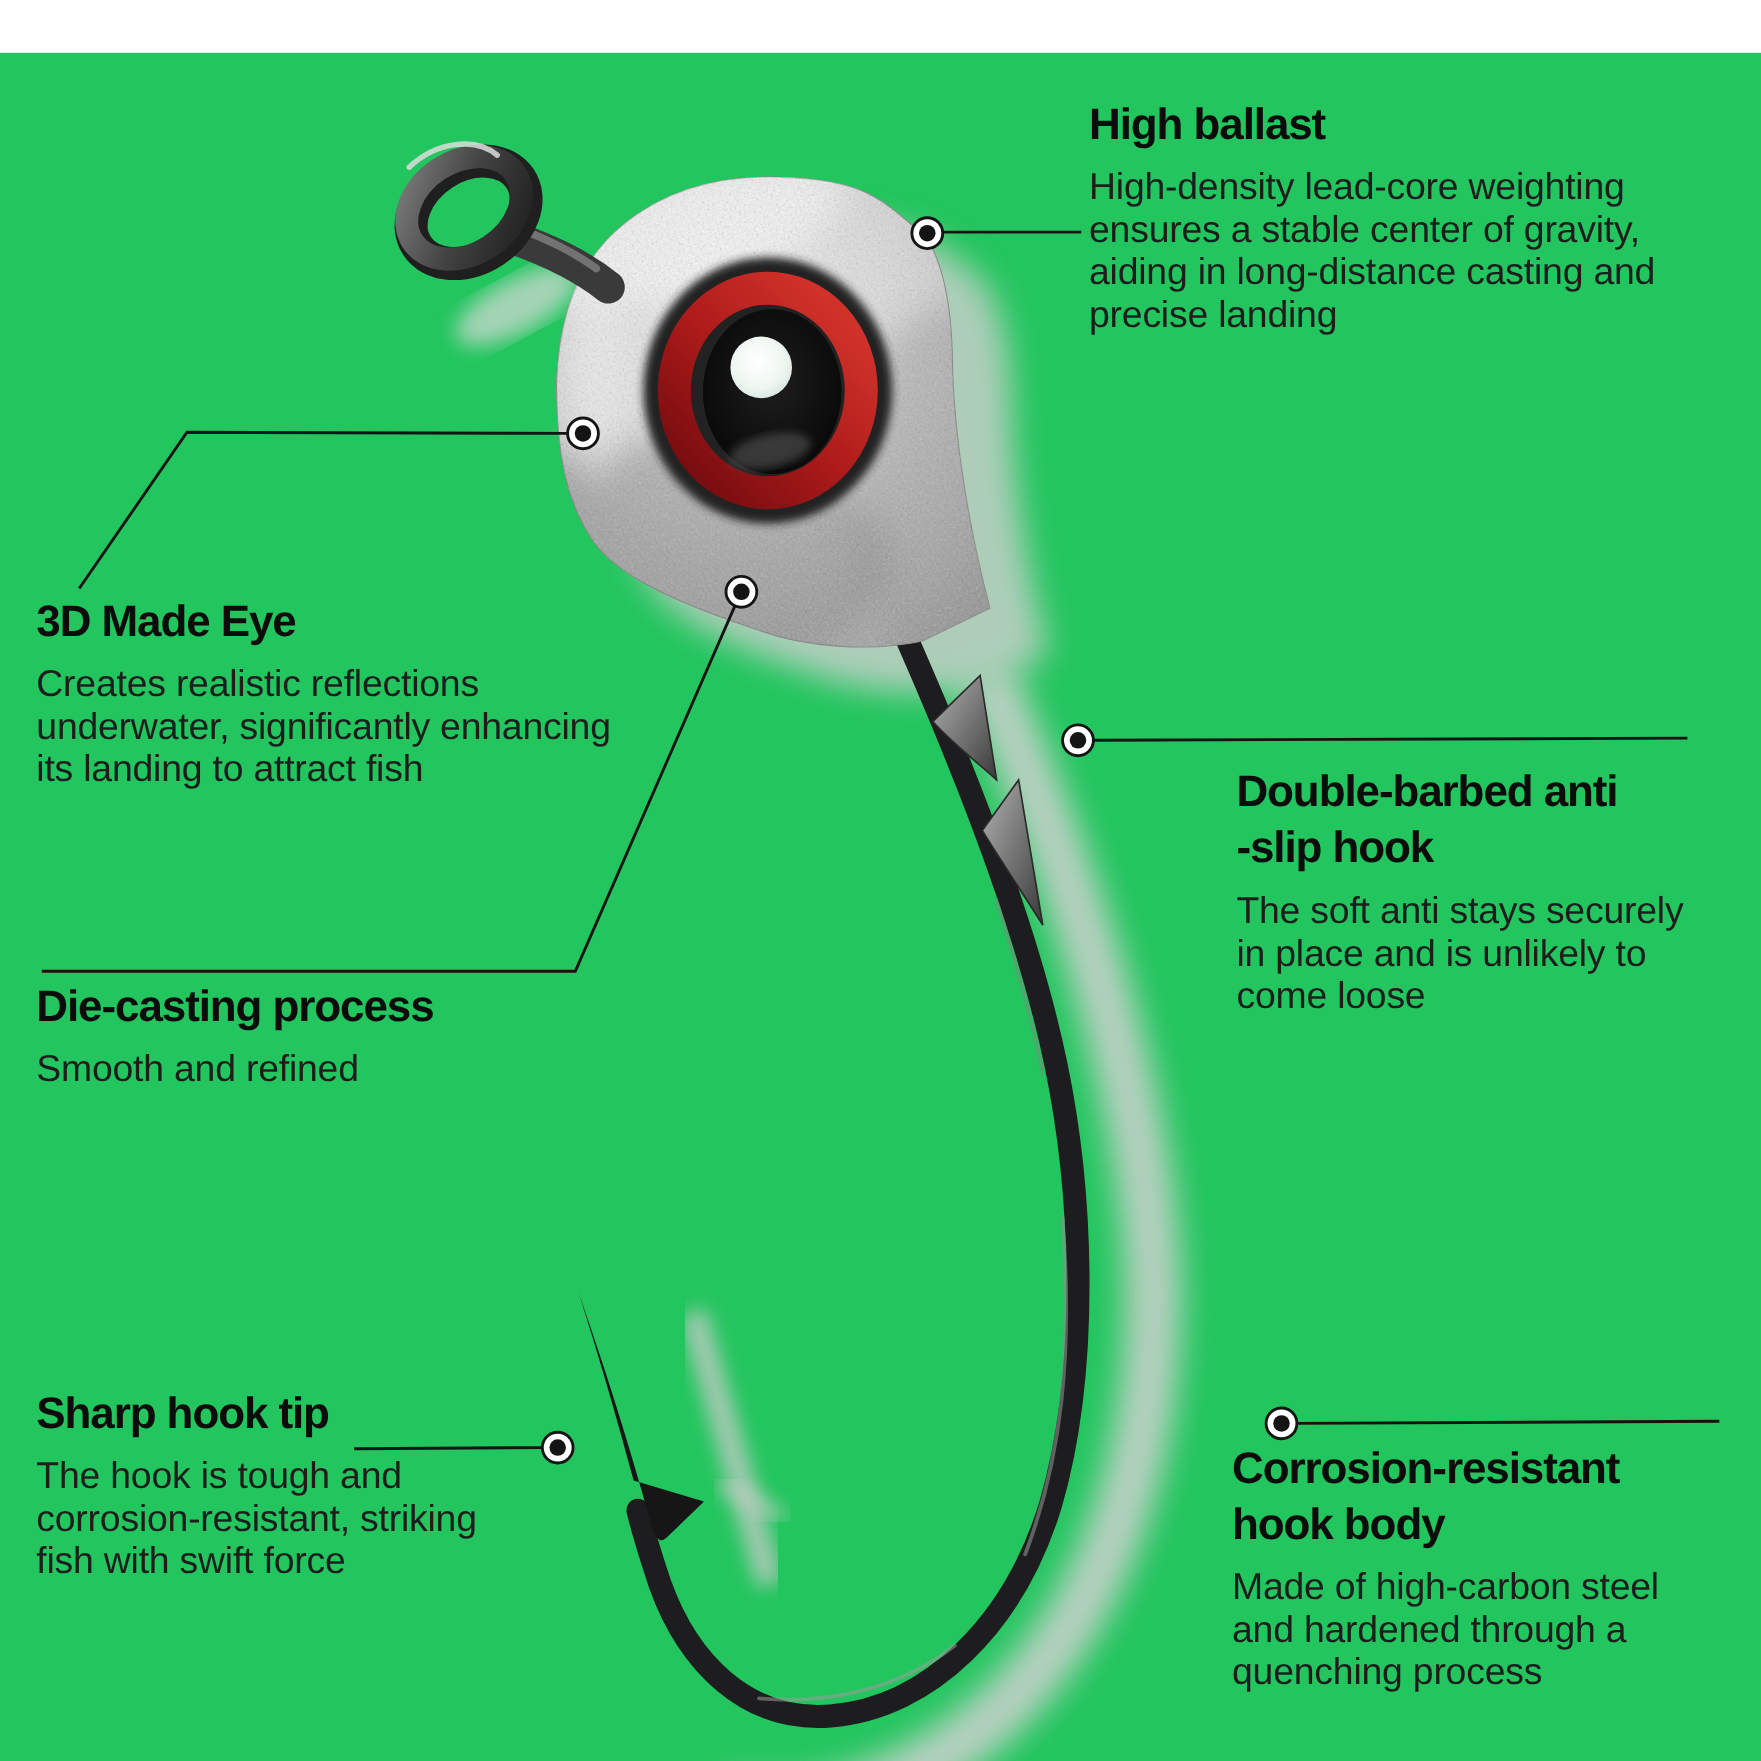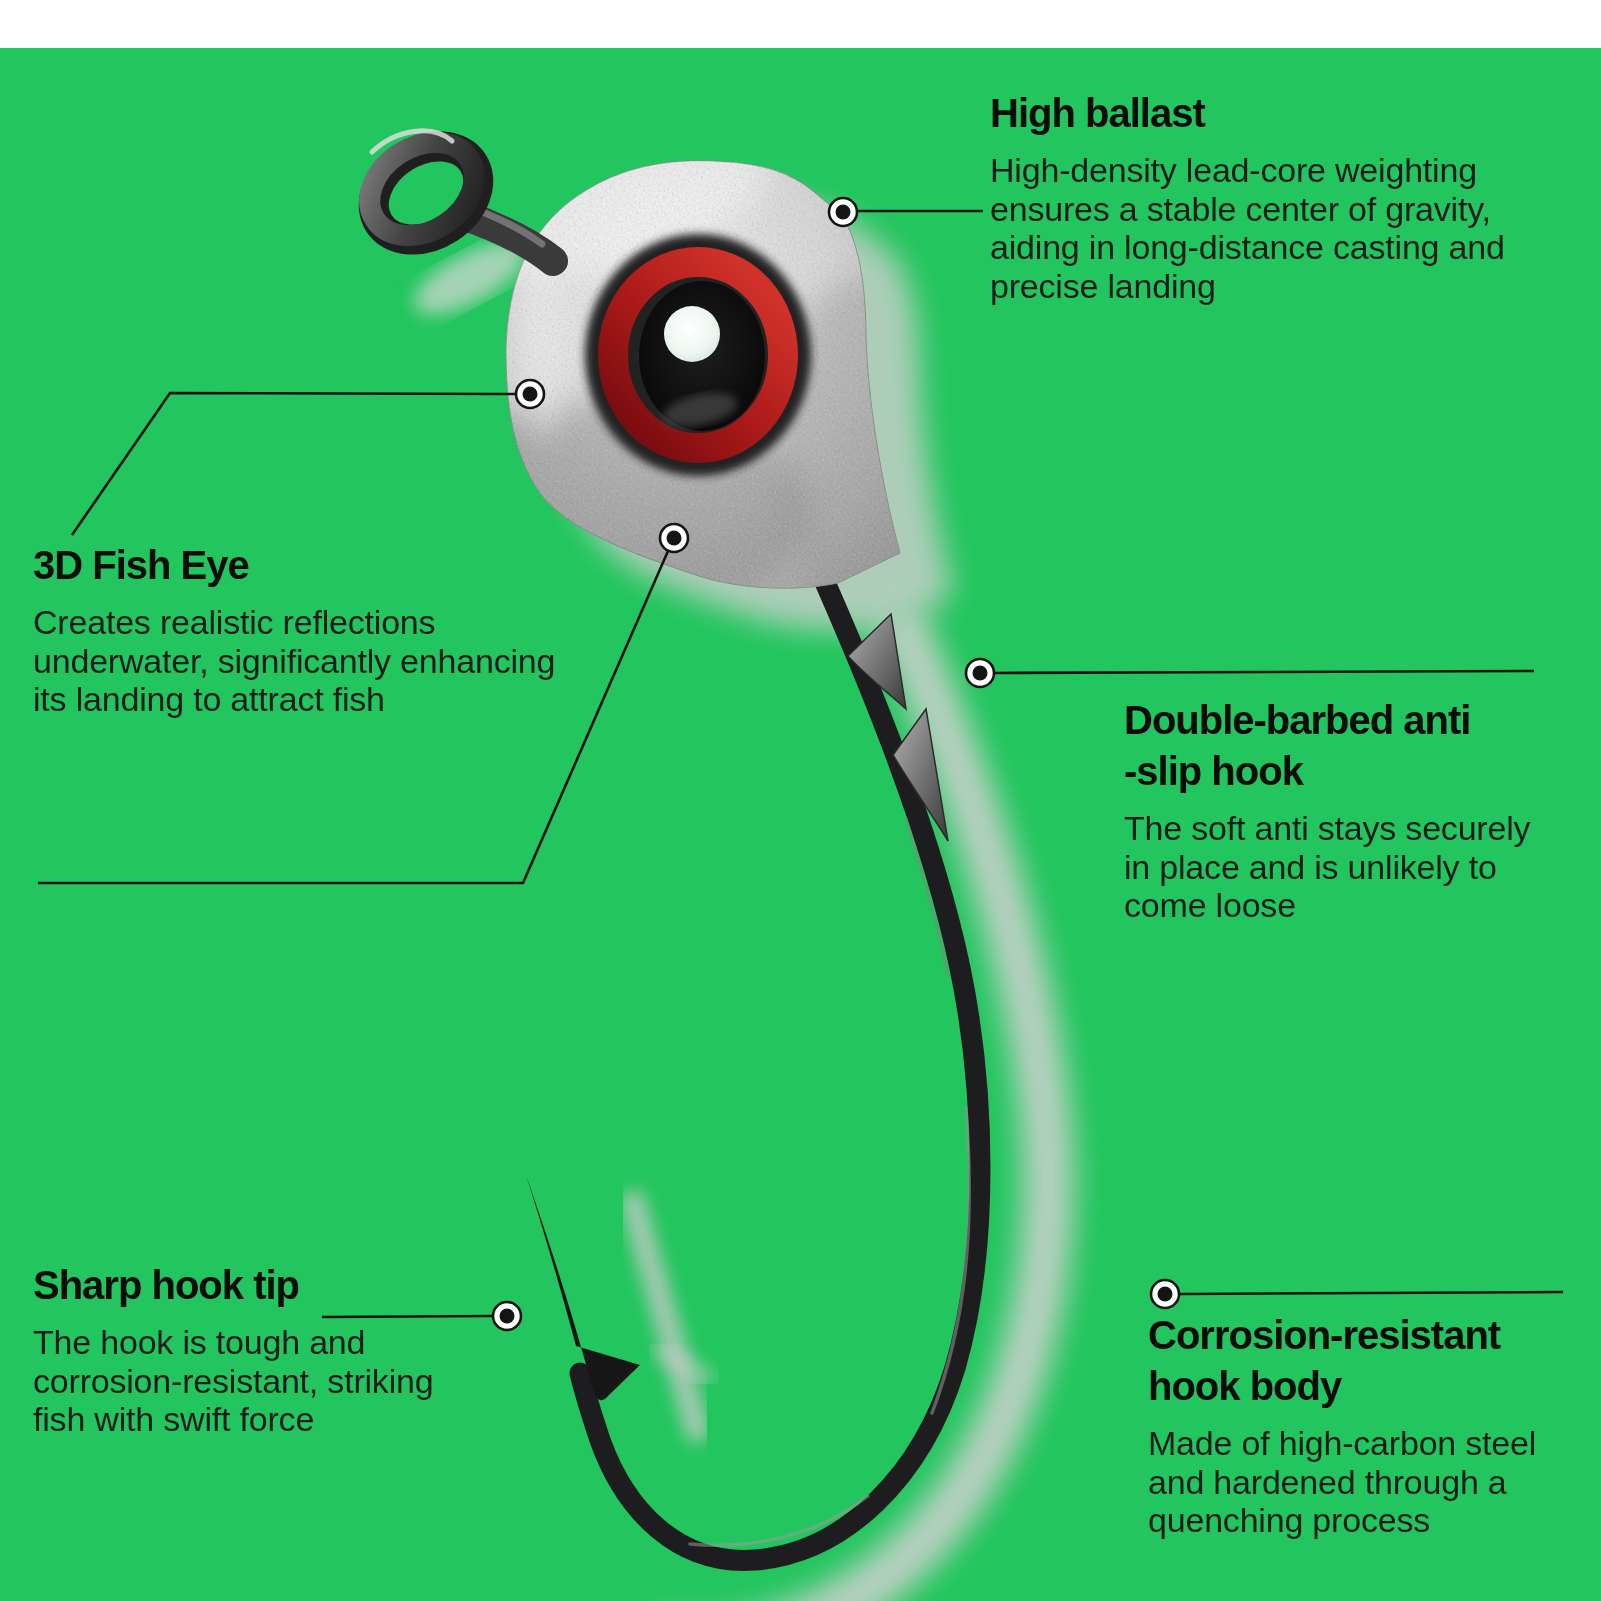--- a/index.html
+++ b/index.html
@@ -15,21 +15,21 @@
   }
   .callout .b{
     margin:12px 0 0 0;font-size:34px;line-height:38.5px;font-weight:400;
     letter-spacing:-0.2px;color:#1d1d1d;white-space:pre-line;
   }
   #co-high{left:990px;top:40px;}
   #co-eye{left:33px;top:492px;}
   #co-die{left:33px;top:842px;}
   #co-barb{left:1124px;top:647px;}
   #co-tip{left:33px;top:1212px;}
-  #co-cor{left:1148px;top:1262px;}
+  #co-cor{left:1120px;top:1262px;}
 </style>
 </head>
 <body>
 
 <div class="stage">
 
   <svg class="art" width="1601" height="1601" viewBox="0 0 1601 1601">
     <defs>
       <radialGradient id="headGrad" cx="0.42" cy="0.3" r="0.9">
         <stop offset="0" stop-color="#f3f3f3"></stop>
@@ -180,24 +180,28 @@
   </svg>
 
   <div class="callout" id="co-high">
     <h2 class="t">High ballast</h2>
     <p class="b">High-density lead-core weighting
 ensures a stable center of gravity,
 aiding in long-distance casting and
 precise landing</p>
   </div>
   <div class="callout" id="co-eye">
-    <h2 class="t">3D Fish Eye</h2>
+    <h2 class="t">3D Made Eye</h2>
     <p class="b">Creates realistic reflections
 underwater, significantly enhancing
 its landing to attract fish</p>
+  </div>
+  <div class="callout" id="co-die">
+    <h2 class="t">Die-casting process</h2>
+    <p class="b">Smooth and refined</p>
   </div>
   <div class="callout" id="co-barb">
     <h2 class="t">Double-barbed anti
 -slip hook</h2>
     <p class="b">The soft anti stays securely
 in place and is unlikely to
 come loose</p>
   </div>
   <div class="callout" id="co-tip">
     <h2 class="t">Sharp hook tip</h2>

